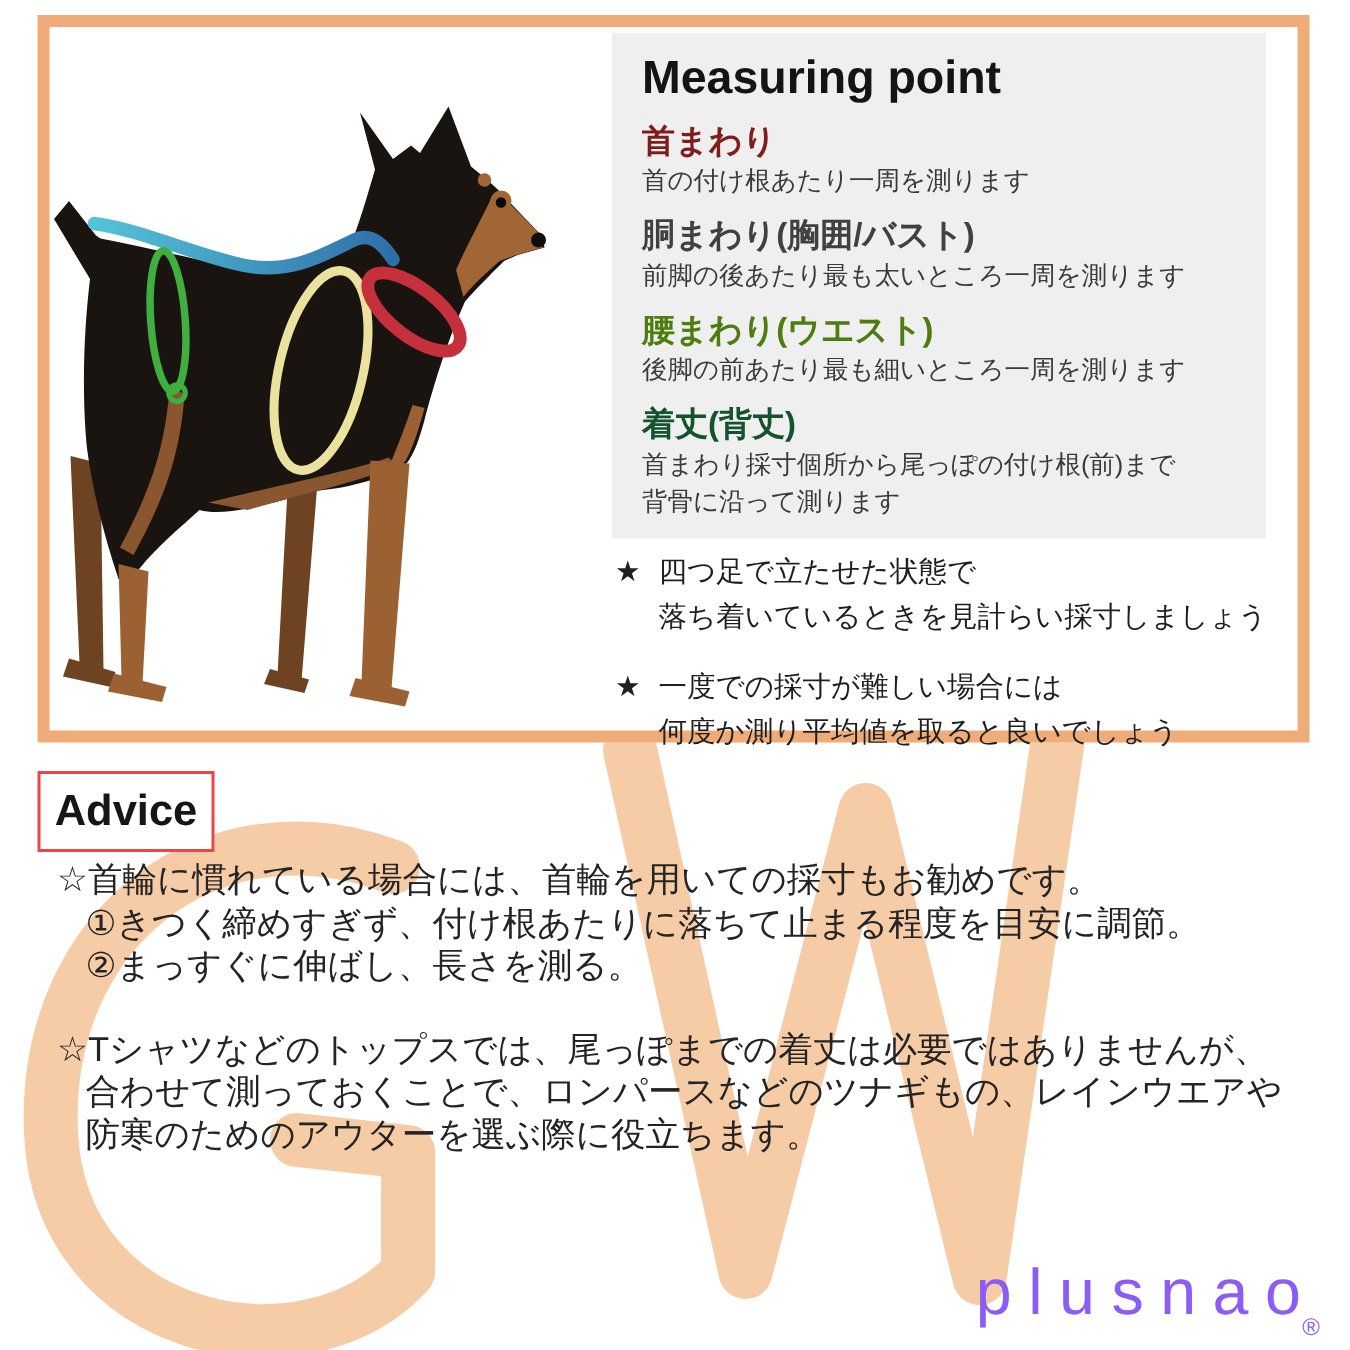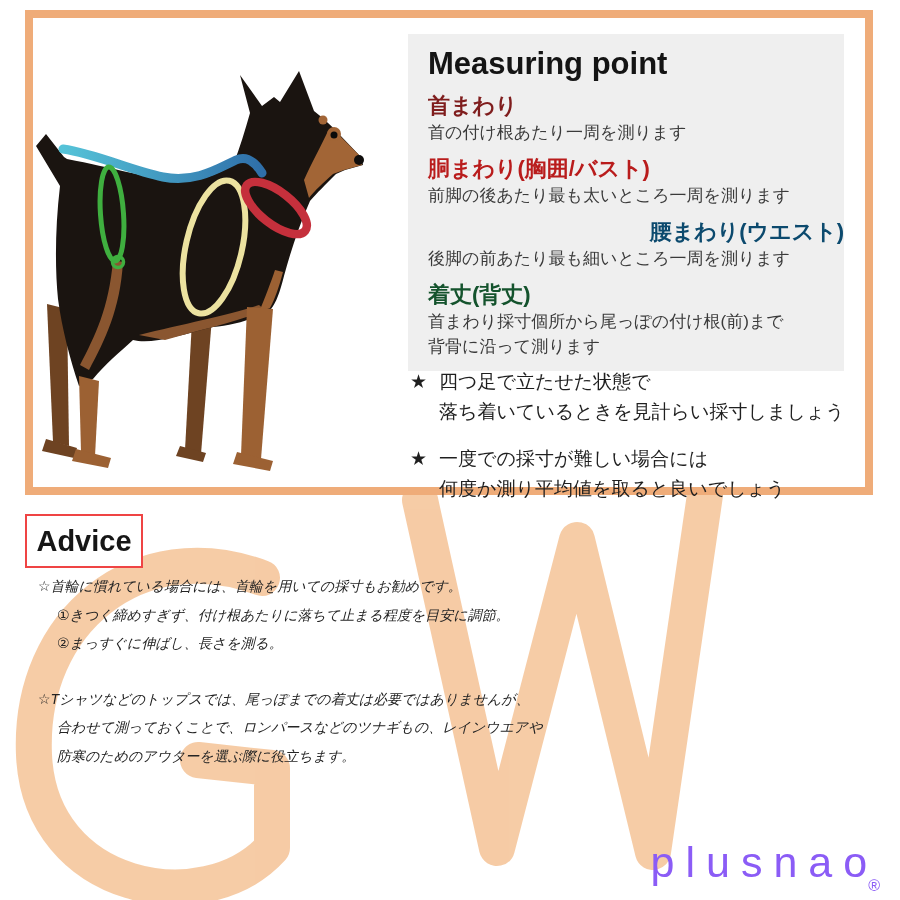--- a/index.html
+++ b/index.html
@@ -10,21 +10,21 @@
   
   .watermark{position:absolute;left:0;top:460px;width:900px;height:440px;z-index:0;}
   
   .top-box{
     position:absolute;left:25px;top:10px;width:832px;height:469px;
     border:8px solid #efac79;background:#ffffff;z-index:2;
   }
   .dog-svg{position:absolute;left:0;top:0;width:380px;height:469px;}
   
   .panel{
-    position:absolute;left:375px;top:16px;width:436px;height:337px;
+    position:absolute;left:375px;top:4px;width:436px;height:337px;
     background:#efefef;
   }
   .panel-title{
     margin:12px 0 4px 20px;font-size:31px;font-weight:bold;color:#141414;
     letter-spacing:0px;
   }
   .m-item{margin:9px 0 0 20px;}
   .m-head{font-size:22px;font-weight:bold;line-height:29px;}
   .m-desc{font-size:17px;line-height:25px;color:#3a3a3a;}
   
@@ -33,21 +33,21 @@
   .note-star{font-size:19px;line-height:30px;margin-right:12px;}
   .note-lines{font-size:19px;line-height:30px;}
   
   .advice-box{
     position:absolute;left:25px;top:514px;width:114px;height:50px;z-index:2;
     border:2px solid #ef4444;background:#ffffff;display:flex;align-items:center;justify-content:center;
     font-size:29px;font-weight:bold;color:#161616;
   }
   .advice-text{position:absolute;left:38px;top:572px;z-index:2;color:#242424;}
   .advice-text .para{margin-bottom:27px;}
-  .advice-text .line{font-size:14px;line-height:28.5px;white-space:nowrap;font-style:italic;}
+  .advice-text .line{font-size:23px;line-height:28.5px;white-space:nowrap;}
   .advice-text .line.indent{margin-left:19px;}
   
   .logo{
     position:absolute;right:10px;top:838px;z-index:2;color:#8b5cf6;
     font-size:43px;letter-spacing:11px;font-weight:400;
   }
   .logo .reg{font-size:16px;letter-spacing:0;position:relative;top:14px;left:-10px;}
 </style>
 </head>
 <body>
@@ -125,26 +125,26 @@
 
   <div class="panel">
     <div class="panel-title">Measuring point</div>
 
     <div class="m-item">
       <div class="m-head" style="color: #7f1d1d;">首まわり</div>
       <div class="m-desc">首の付け根あたり一周を測ります</div>
     </div>
 
     <div class="m-item">
-      <div class="m-head" style="color: #b91c1c;">胴まわり(胸囲/バスト)</div>
+      <div class="m-head" style="color: #404040;">胴まわり(胸囲/バスト)</div>
       <div class="m-desc">前脚の後あたり最も太いところ一周を測ります</div>
     </div>
 
     <div class="m-item">
-      <div class="m-head" style="color: #0c4a6e; text-align: right;">腰まわり(ウエスト)</div>
+      <div class="m-head" style="color: #4d7c0f;">腰まわり(ウエスト)</div>
       <div class="m-desc">後脚の前あたり最も細いところ一周を測ります</div>
     </div>
 
     <div class="m-item">
       <div class="m-head" style="color: #14532d;">着丈(背丈)</div>
       <div class="m-desc">首まわり採寸個所から尾っぽの付け根(前)まで</div>
       <div class="m-desc">背骨に沿って測ります</div>
     </div>
   </div>
 

